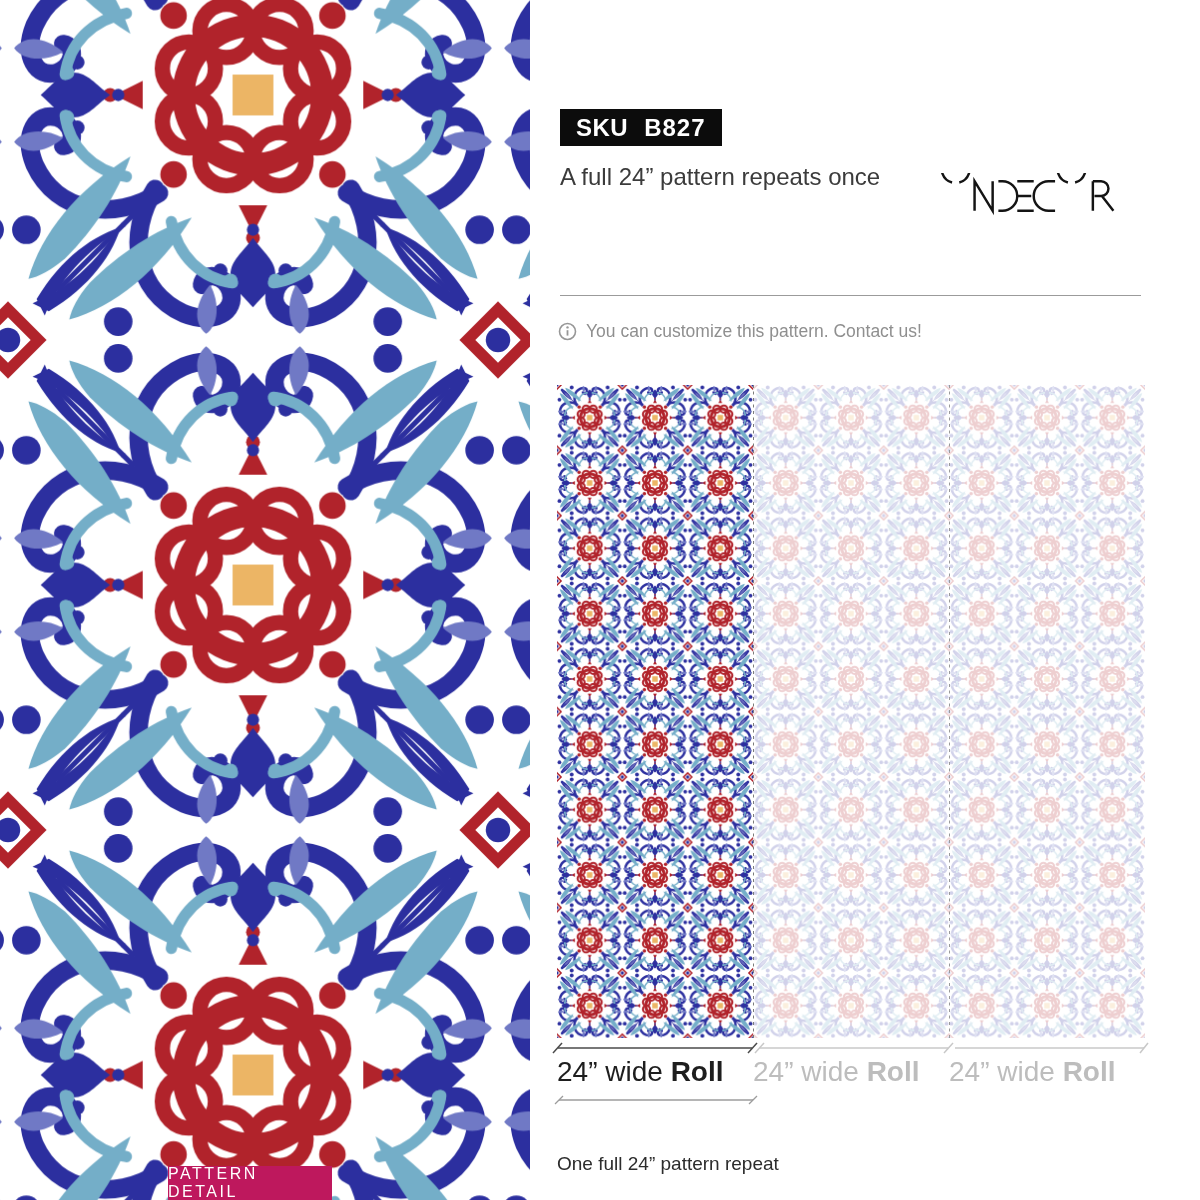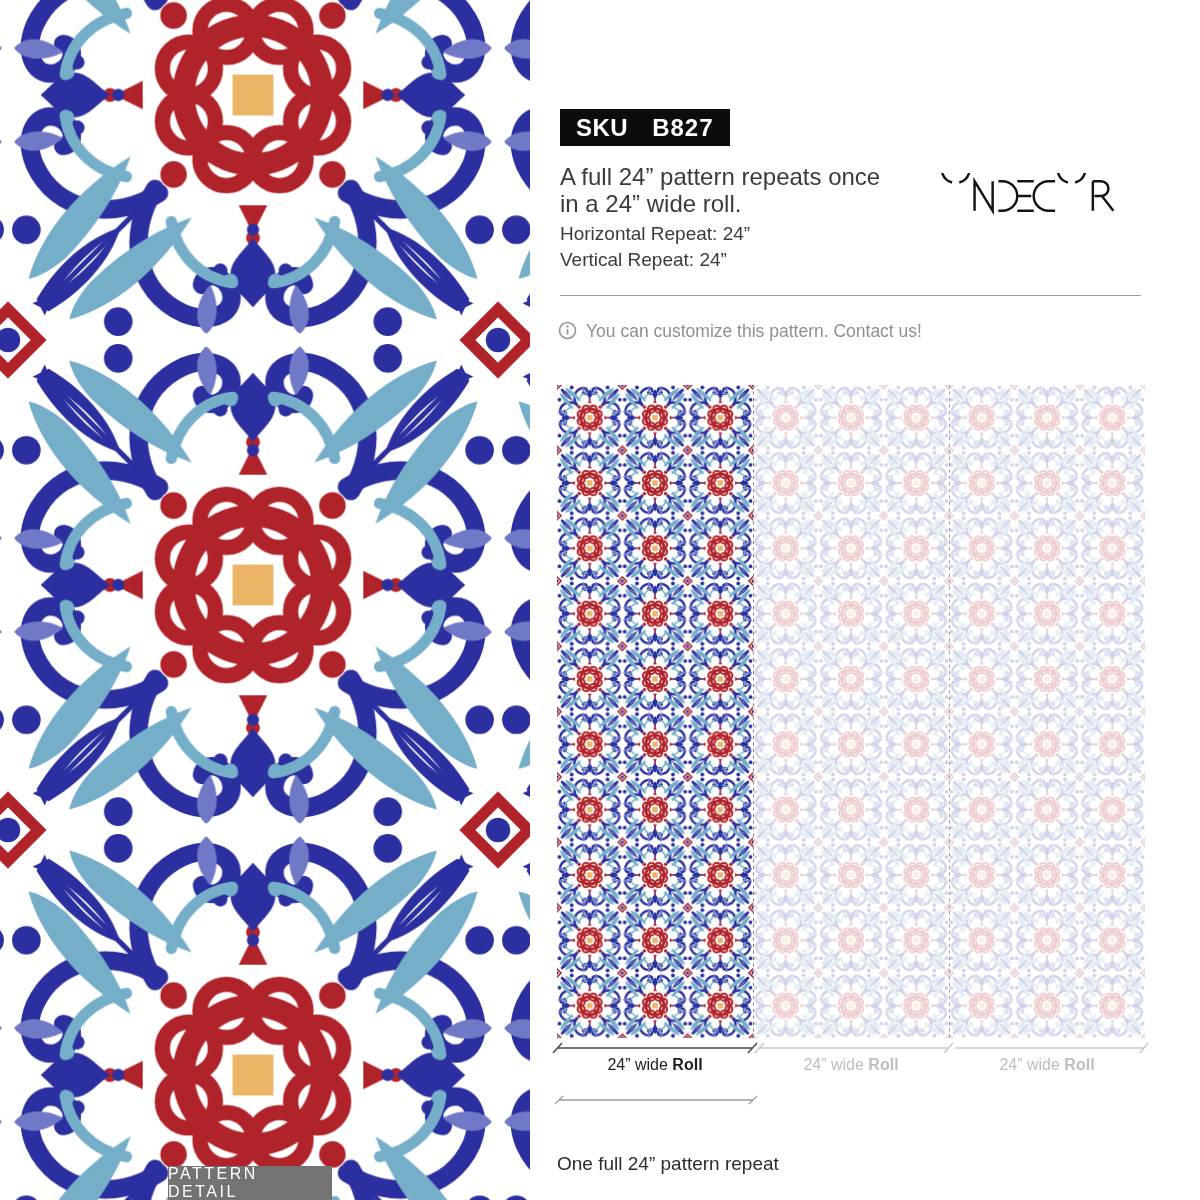--- a/index.html
+++ b/index.html
@@ -14,45 +14,45 @@
   .abs{position:absolute;}
 
   
   .f-red{fill:var(--red);} .f-indigo{fill:var(--indigo);} .f-steel{fill:var(--steel);}
   .f-peri{fill:var(--peri);} .f-gold{fill:var(--gold);} .f-white{fill:#fff;}
   .s-red{stroke:var(--red);fill:none;} .s-indigo{stroke:var(--indigo);fill:none;}
   .s-steel{stroke:var(--steel);fill:none;}
 
   
   #left-pattern{left:0;top:0;width:530px;height:1200px;}
-  #pattern-detail-label{left:168px;top:1166px;width:164px;height:34px;background:#737373;
+  #pattern-detail-label{left:168px;top:1166px;width:164px;height:34px;background:#be185d;
     color:#fff;display:flex;align-items:center;justify-content:center;font-size:16px;
     letter-spacing:2.5px;}
 
   
   #sku-badge{left:560px;top:109px;height:37px;background:var(--badge-bg);color:#fff;
-    display:inline-flex;align-items:center;padding:0 16px;font-size:24px;gap:24px;}
+    display:inline-flex;align-items:center;padding:0 16px;font-size:24px;gap:16px;}
   #sku-badge .sku-word{font-weight:700;letter-spacing:0.5px;}
   #sku-badge .sku-value{font-weight:700;letter-spacing:1px;}
 
   #description{left:560px;top:163px;font-size:24px;line-height:27px;color:var(--text-dark);}
   #repeats{left:560px;top:221px;font-size:19px;line-height:26px;color:var(--text-dark);}
 
   #brand-logo{left:933px;top:173px;width:208px;height:46px;}
   .sr-only{position:absolute;width:1px;height:1px;overflow:hidden;clip:rect(0 0 0 0);}
 
   #divider{left:560px;top:295px;width:581px;height:0;border-top:1px solid #9b9b9b;}
 
-  #info-row{left:558px;top:321px;display:flex;align-items:flex-start;gap:9px;color:var(--text-gray);
+  #info-row{left:558px;top:321px;display:flex;align-items:center;gap:9px;color:var(--text-gray);
     font-size:17.5px;}
 
   
   #rolls-svg{left:557px;top:385px;}
   #dims-svg{left:549px;top:1038px;}
-  .roll-label{top:1056px;width:196px;text-align:center;font-size:16px;}
+  .roll-label{top:1056px;width:196px;text-align:left;font-size:28px;}
   .roll-label .bold{font-weight:700;}
   #roll-label-0{left:557px;color:#1e1e1e;}
   #roll-label-1{left:753px;color:var(--label-muted);}
   #roll-label-2{left:949px;color:var(--label-muted);}
   #repeat-dim-svg{left:549px;top:1092px;}
   #repeat-note{left:557px;top:1110px;font-size:19px;color:#2c2c2c;margin-top:43px;}
 </style>
 </head>
 <body>
 
@@ -144,25 +144,20 @@
     <span>PATTERN DETAIL</span>
   </div>
 
   <div id="sku-badge" class="abs">
     <span class="sku-word">SKU</span>
     <span class="sku-value">B827</span>
   </div>
 
   <div id="description" class="abs">
     <div>A full 24” pattern repeats once</div>
-    <div>in a 24” wide roll.</div>
-  </div>
-  <div id="repeats" class="abs">
-    <div>Horizontal Repeat: 24”</div>
-    <div>Vertical Repeat: 24”</div>
   </div>
 
   <div id="brand-logo" class="abs">
     <span class="sr-only">ONDECOR</span>
     <svg width="208" height="46" viewBox="0 0 240 56">
       <g fill="none" stroke="#141414" stroke-width="3">
         <path d="M16.6,11.6 A17 17 0 1 1 25.4,11.6"></path>
         <path d="M44,46 L44,10 L66,46 L66,10"></path>
         <path d="M73,10 L78,10 A18 18 0 0 1 78,46 L73,46"></path>
         <path d="M96,10 H116 M96,28 H113 M96,46 H116"></path>

